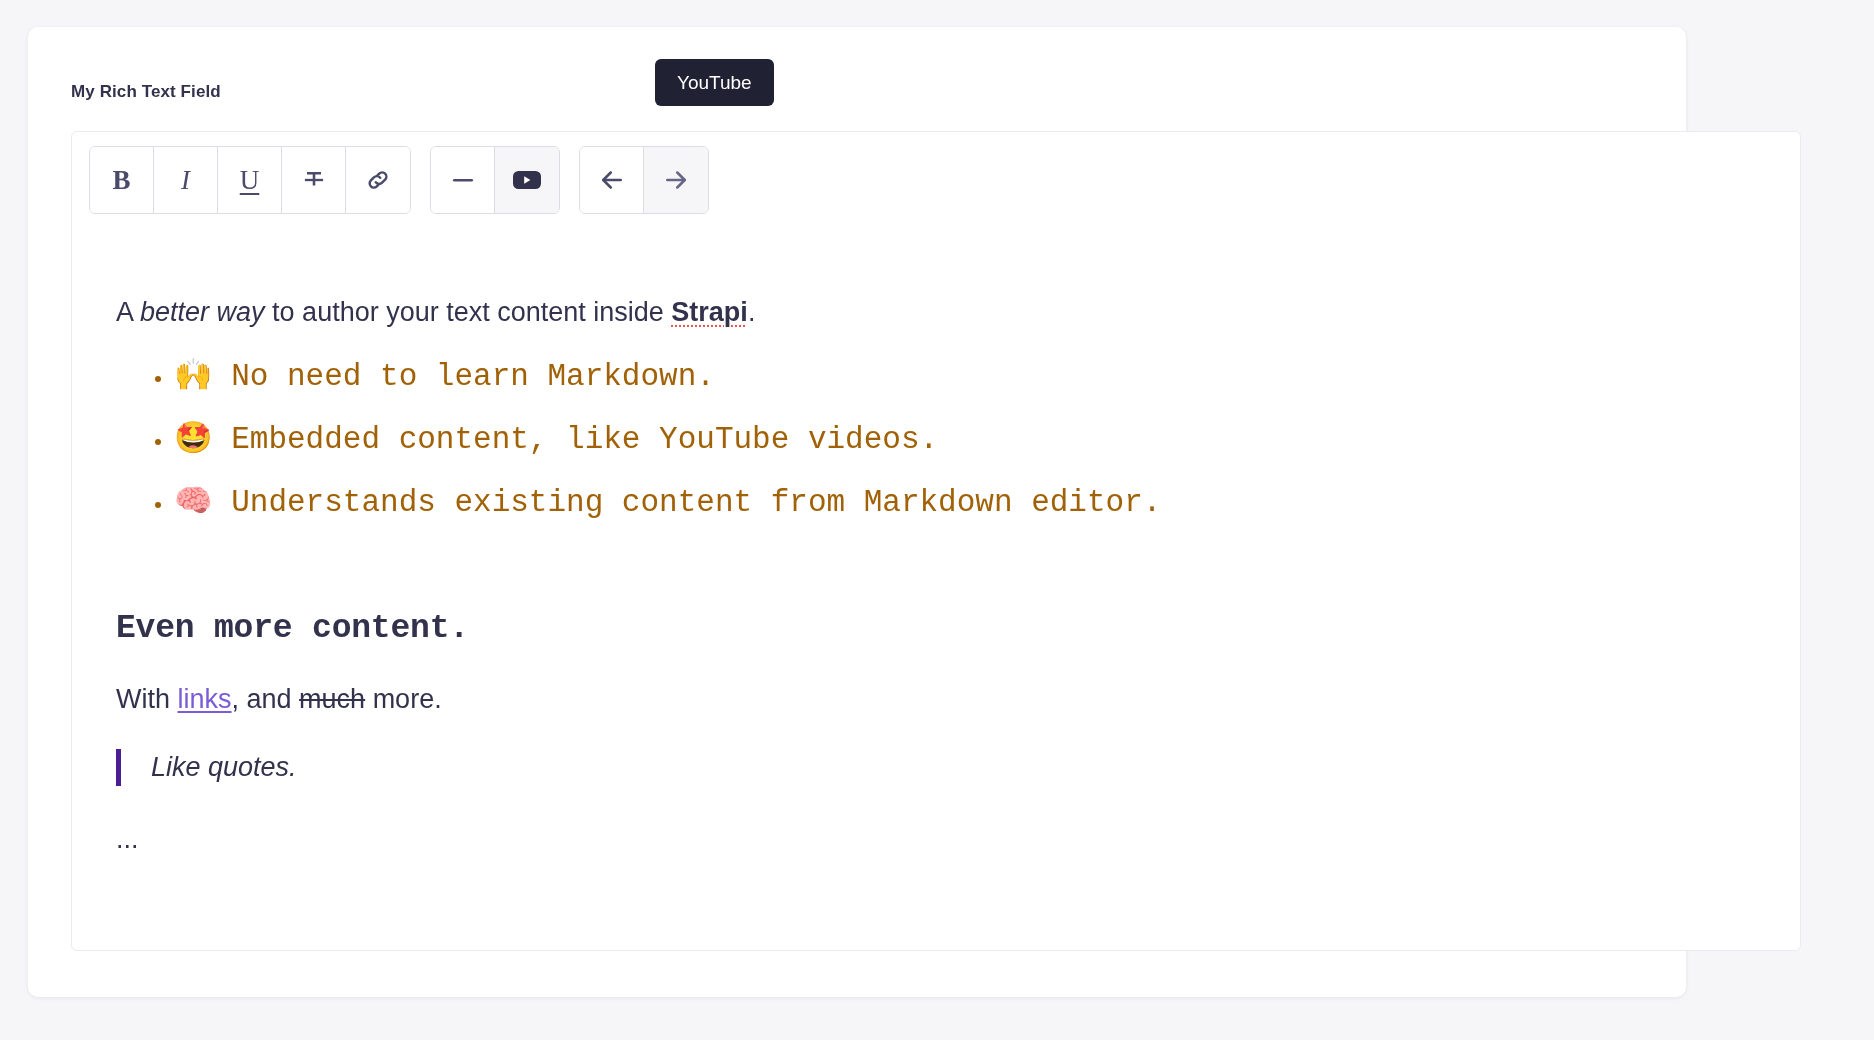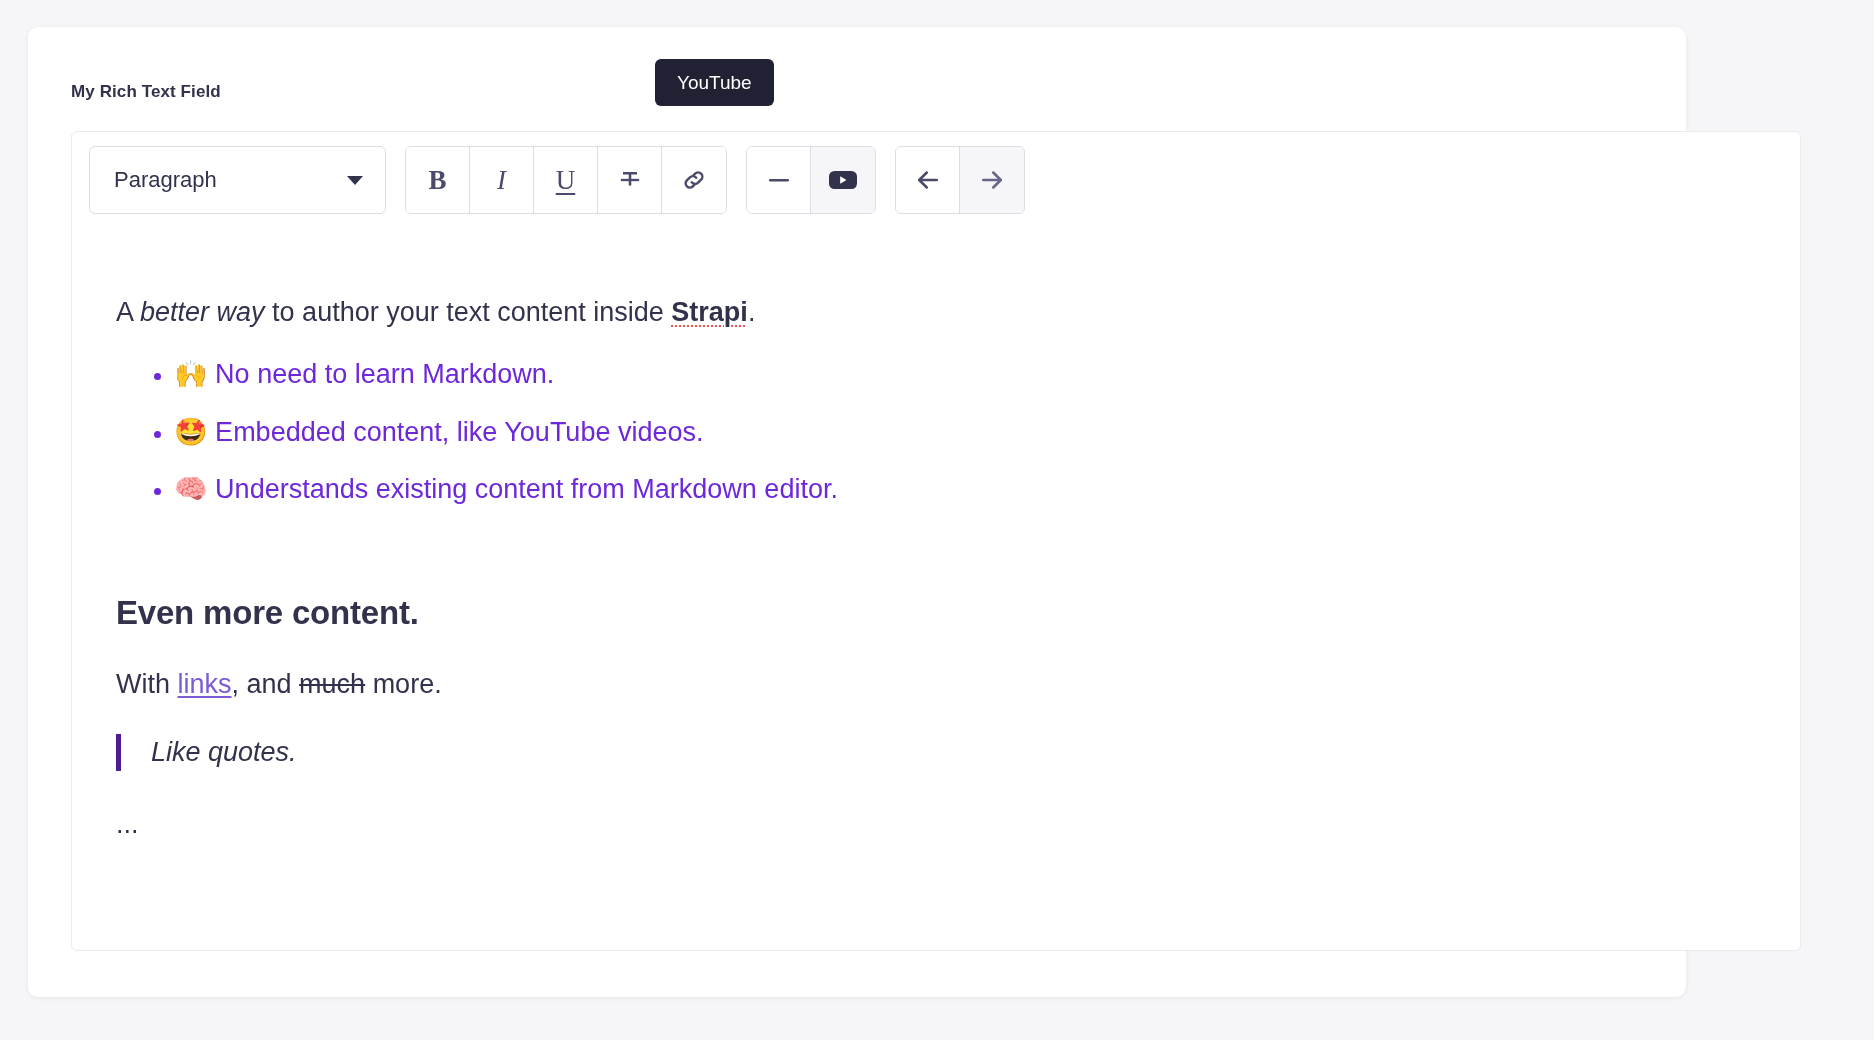--- a/index.html
+++ b/index.html
@@ -177,33 +177,35 @@
     text-decoration-thickness: 2px;
     text-underline-offset: 4px;
   }
 
   .doc ul {
     margin: 26px 0 0 0;
     padding-left: 58px;
     list-style: disc;
   }
   .doc ul li {
-    font-size: 27px;
+    font-size: 31px;
     line-height: 1.35;
     margin-bottom: 21px;
-    color: #6d28d9;
+    color: #a16207;
+    font-family: Liberation Mono, monospace;
   }
   .doc ul li::marker { font-size: 22px; }
 
   .doc h2 {
     margin: 86px 0 0 0;
     font-size: 33px;
     font-weight: 700;
     color: #32324d;
     letter-spacing: -0.2px;
+    font-family: Liberation Mono, monospace;
   }
 
   .doc p.sub {
     margin: 34px 0 0 0;
     font-size: 27px;
     line-height: 1.35;
     color: #32324d;
   }
   .doc p.sub a {
     color: #7b5cd6;
@@ -235,24 +237,20 @@
 <div class="page-wrap">
 
   <div class="field-card">
 
     <div class="field-label">My Rich Text Field</div>
 
     <div class="editor-box">
 
       <div class="toolbar">
 
-        <div class="select-wrap">
-          <span class="select-value">Paragraph</span>
-          <span class="caret"></span>
-        </div>
 
         <div class="btn-group">
           <button class="tbtn">
             <span class="glyph glyph-b">B</span>
           </button>
           <button class="tbtn">
             <span class="glyph glyph-i">I</span>
           </button>
           <button class="tbtn">
             <span class="glyph glyph-u">U</span>

